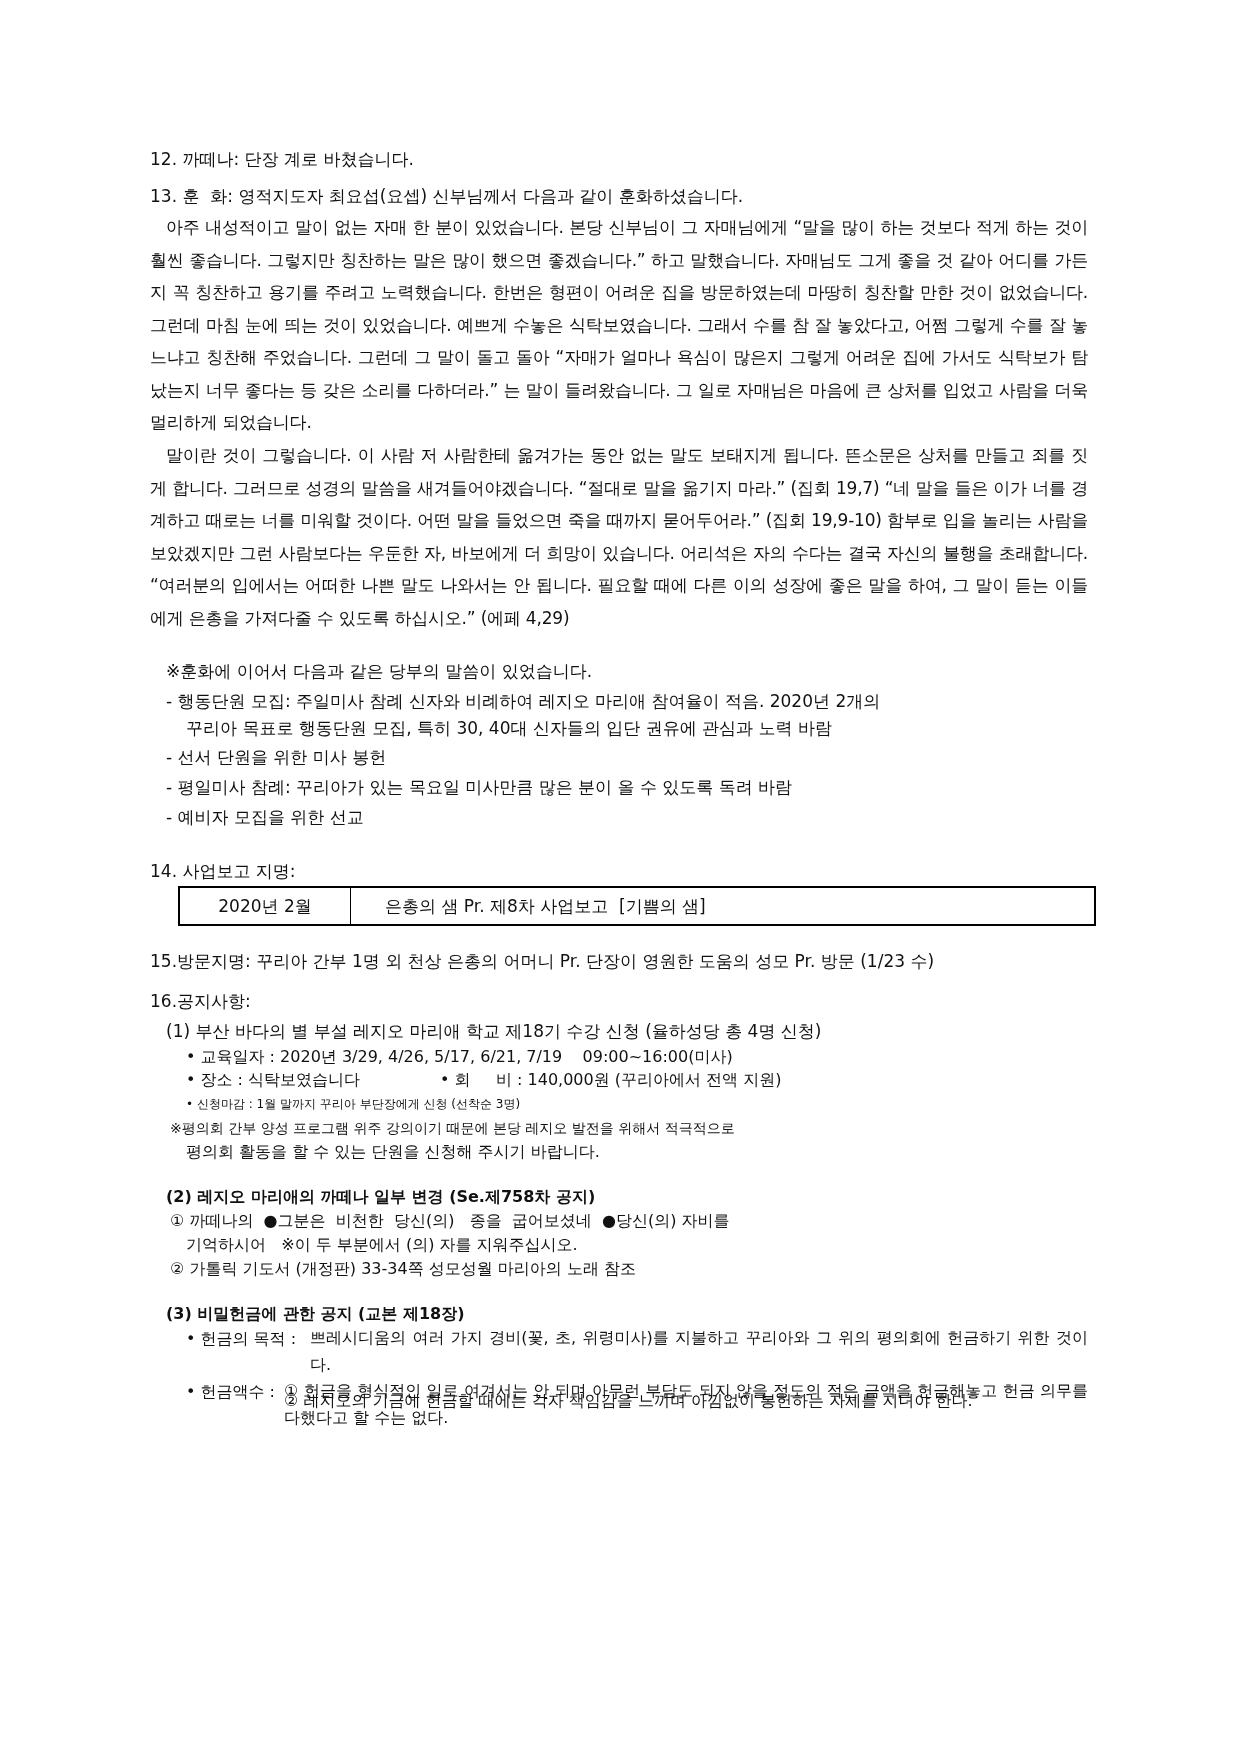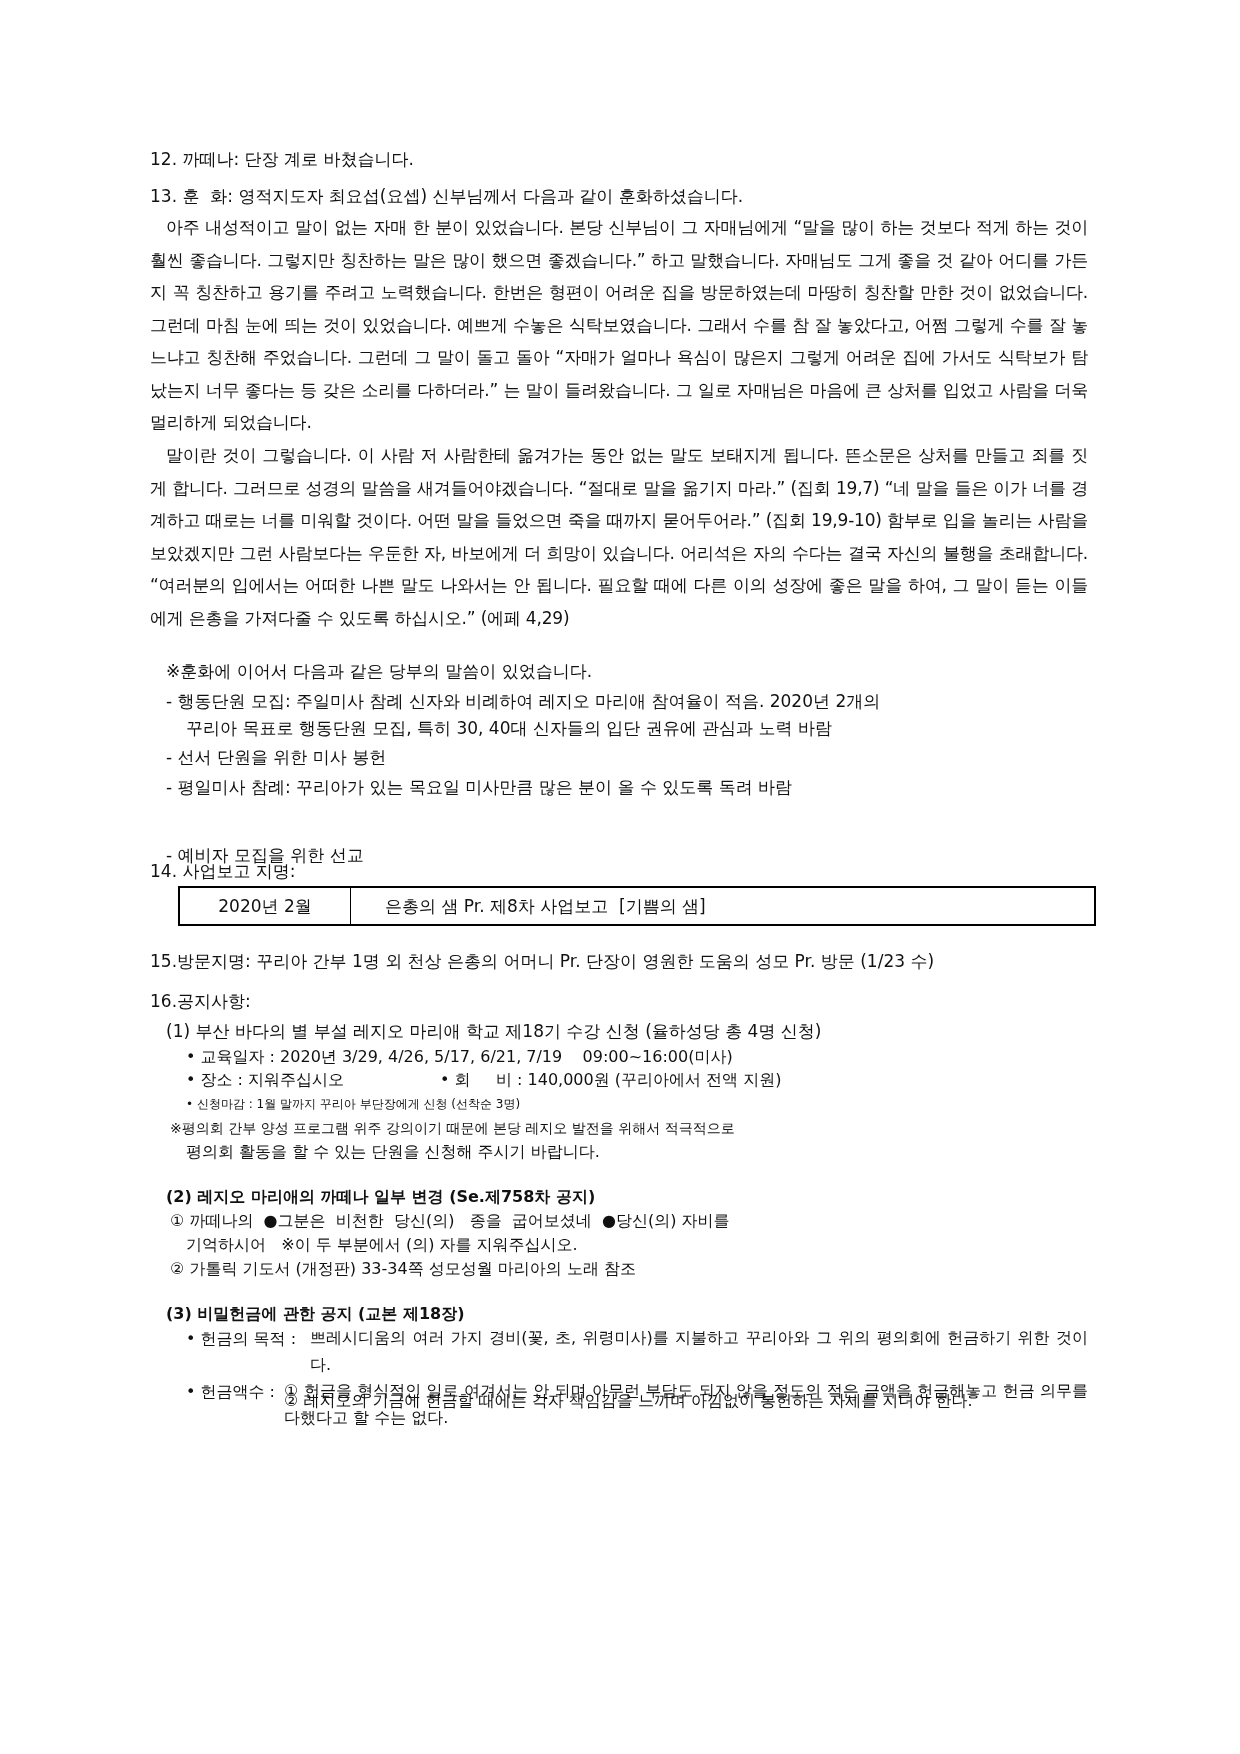--- a/index.html
+++ b/index.html
@@ -39,42 +39,42 @@
   </div>
 
   <div class="para" style="top:211px;">아주 내성적이고 말이 없는 자매 한 분이 있었습니다. 본당 신부님이 그 자매님에게 “말을 많이 하는 것보다 적게 하는 것이 훨씬 좋습니다. 그렇지만 칭찬하는 말은 많이 했으면 좋겠습니다.” 하고 말했습니다. 자매님도 그게 좋을 것 같아 어디를 가든지 꼭 칭찬하고 용기를 주려고 노력했습니다. 한번은 형편이 어려운 집을 방문하였는데 마땅히 칭찬할 만한 것이 없었습니다. 그런데 마침 눈에 띄는 것이 있었습니다. 예쁘게 수놓은 식탁보였습니다. 그래서 수를 참 잘 놓았다고, 어쩜 그렇게 수를 잘 놓느냐고 칭찬해 주었습니다. 그런데 그 말이 돌고 돌아 “자매가 얼마나 욕심이 많은지 그렇게 어려운 집에 가서도 식탁보가 탐났는지 너무 좋다는 등 갖은 소리를 다하더라.” 는 말이 들려왔습니다. 그 일로 자매님은 마음에 큰 상처를 입었고 사람을 더욱 멀리하게 되었습니다.</div>
   <div class="para" style="top:439px;">말이란 것이 그렇습니다. 이 사람 저 사람한테 옮겨가는 동안 없는 말도 보태지게 됩니다. 뜬소문은 상처를 만들고 죄를 짓게 합니다. 그러므로 성경의 말씀을 새겨들어야겠습니다. “절대로 말을 옮기지 마라.” (집회 19,7) “네 말을 들은 이가 너를 경계하고 때로는 너를 미워할 것이다. 어떤 말을 들었으면 죽을 때까지 묻어두어라.” (집회 19,9-10) 함부로 입을 놀리는 사람을 보았겠지만 그런 사람보다는 우둔한 자, 바보에게 더 희망이 있습니다. 어리석은 자의 수다는 결국 자신의 불행을 초래합니다. “여러분의 입에서는 어떠한 나쁜 말도 나와서는 안 됩니다. 필요할 때에 다른 이의 성장에 좋은 말을 하여, 그 말이 듣는 이들에게 은총을 가져다줄 수 있도록 하십시오.” (에페 4,29)</div>
 
   <div class="line ind1" style="top:660px;">※훈화에 이어서 다음과 같은 당부의 말씀이 있었습니다.</div>
   <div class="line ind1" style="top:690px;">- 행동단원 모집: 주일미사 참례 신자와 비례하여 레지오 마리애 참여율이 적음. 2020년 2개의</div>
   <div class="line ind3" style="top:717px;">꾸리아 목표로 행동단원 모집, 특히 30, 40대 신자들의 입단 권유에 관심과 노력 바람</div>
   <div class="line ind1" style="top:746px;">- 선서 단원을 위한 미사 봉헌</div>
   <div class="line ind1" style="top:776px;">- 평일미사 참례: 꾸리아가 있는 목요일 미사만큼 많은 분이 올 수 있도록 독려 바람</div>
-  <div class="line ind1" style="top:844px;">- 예비자 모집을 위한 선교</div>
+  <div class="line ind1" style="top:806px;">- 예비자 모집을 위한 선교</div>
 
   <div class="line" style="top:860px;">14. 사업보고 지명:</div>
   <table class="report" style="top:886px;">
     <tbody>
         <tr>
       <td class="c1">2020년 2월</td>
       <td class="c2" style="white-space:pre;">은총의 샘 Pr. 제8차 사업보고  [기쁨의 샘]</td>
     </tr>
   </tbody>
     </table>
 
   <div class="line" style="top:950px;">
     <span>15.방문지명:</span>
     <span>꾸리아 간부 1명 외 천상 은총의 어머니 Pr. 단장이 영원한 도움의 성모 Pr. 방문 (1/23 수)</span>
   </div>
 
   <div class="line" style="top:990px;">16.공지사항:</div>
 
   <div class="line ind1" style="top:1020px;">(1) 부산 바다의 별 부설 레지오 마리애 학교 제18기 수강 신청 (율하성당 총 4명 신청)</div>
   <div class="line ind3" style="top:1046px; font-size:16px; white-space:pre;">• 교육일자 : 2020년 3/29, 4/26, 5/17, 6/21, 7/19    09:00~16:00(미사)</div>
-  <div class="line ind3" style="top:1069px; font-size:16px;">• 장소 : 지워주십시오</div>
+  <div class="line ind3" style="top:1069px; font-size:16px;">• 장소 : 식탁보였습니다</div>
   <div class="line" style="top:1069px; left:290px; font-size:16px; white-space:pre;">• 회     비 : 140,000원 (꾸리아에서 전액 지원)</div>
   <div class="line ind3" style="top:1093px; font-size:12px;">• 신청마감 : 1월 말까지 꾸리아 부단장에게 신청 (선착순 3명)</div>
   <div class="line ind2" style="top:1117px; font-size:14px;">※평의회 간부 양성 프로그램 위주 강의이기 때문에 본당 레지오 발전을 위해서 적극적으로</div>
   <div class="line ind3" style="top:1141px; font-size:16px;">평의회 활동을 할 수 있는 단원을 신청해 주시기 바랍니다.</div>
 
   <div class="line ind1 bold" style="top:1186px; font-size:16px;">(2) 레지오 마리애의 까떼나 일부 변경 (Se.제758차 공지)</div>
   <div class="line ind2" style="top:1210px; font-size:16px; white-space:pre;">① 까떼나의  ●그분은  비천한  당신(의)   종을  굽어보셨네  ●당신(의) 자비를</div>
   <div class="line ind3" style="top:1234px; font-size:16px; white-space:pre;">기억하시어   ※이 두 부분에서 (의) 자를 지워주십시오.</div>
   <div class="line ind2" style="top:1258px; font-size:16px;">② 가톨릭 기도서 (개정판) 33-34쪽 성모성월 마리아의 노래 참조</div>
 

